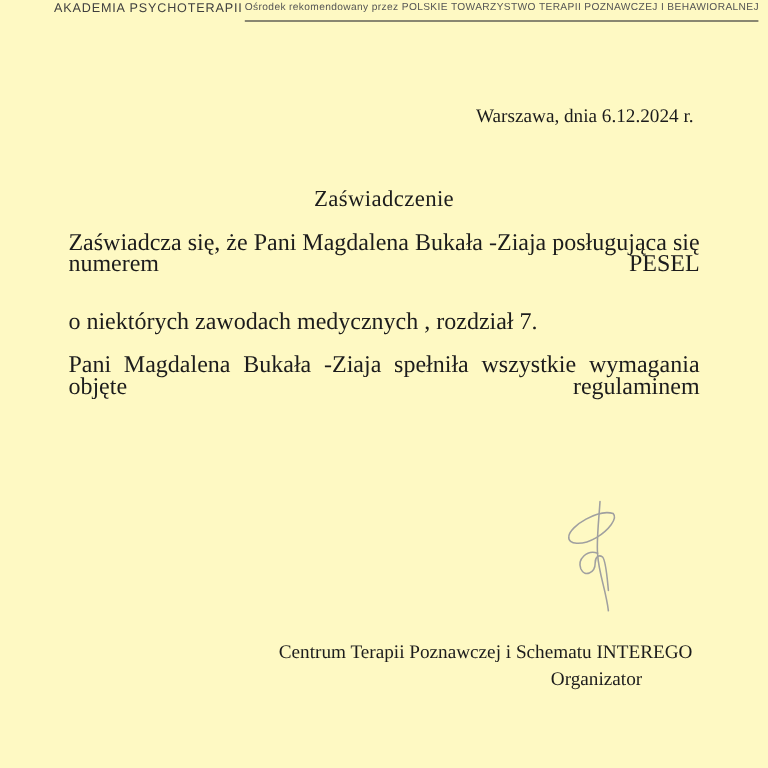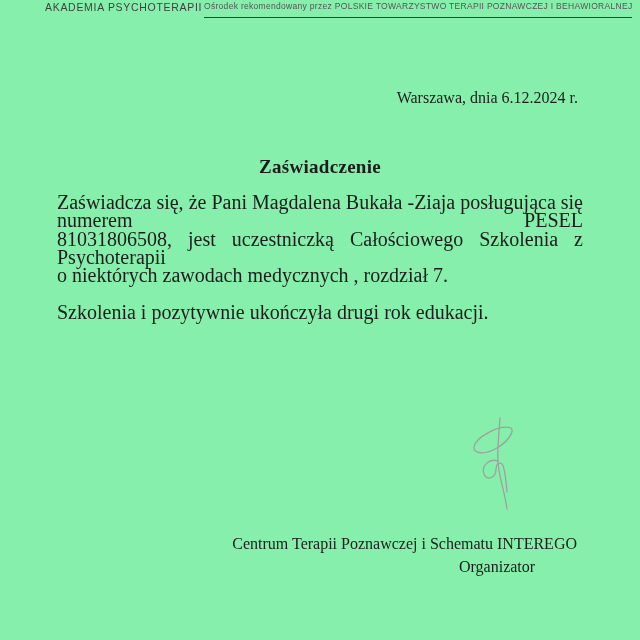--- a/index.html
+++ b/index.html
@@ -7,21 +7,21 @@
   body {
     position: relative;
     background: #ffffff;
     overflow: hidden;
     font-family: "Liberation Serif", serif;
     color: #1c1c1c;
   }
   .page {
     position: absolute;
     inset: 0;
-    background: #86efac;
+    background: #fef9c3;
   }
   
   .logo-text {
     position: absolute;
     left: 45px;
     top: 1px;
     font-family: "Liberation Sans", sans-serif;
     font-size: 10.5px;
     letter-spacing: 0.7px;
     color: #3f3f3f;
@@ -55,41 +55,42 @@
     margin-left: 15px;
   }
   
   .doc-title {
     position: absolute;
     top: 156px;
     left: 0;
     right: 0;
     text-align: center;
     font-size: 19px;
-    font-weight: bold;
+    font-weight: normal;
     letter-spacing: 0.3px;
   }
   
   .body-block {
     position: absolute;
     left: 57px;
     right: 57px;
     top: 193px;
     font-size: 20px;
     line-height: 18.3px;
   }
   .para { margin: 0; }
   .para + .para { margin-top: 18.3px; }
   .jline {
     text-align: justify;
     text-align-last: justify;
     white-space: normal;
   }
   .jline.last-line {
     text-align-last: left;
+    margin-top: 29px;
   }
   
   .signature {
     position: absolute;
     left: 455px;
     top: 412px;
     width: 90px;
     height: 105px;
   }
   
@@ -120,25 +121,24 @@
     <span class="acc-text">Ośrodek rekomendowany przez POLSKIE TOWARZYSTWO TERAPII POZNAWCZEJ I BEHAWIORALNEJ</span>
   </div>
 
   <div class="date-line">Warszawa, dnia 6.12.2024 r.</div>
 
   <div class="doc-title">Zaświadczenie</div>
 
   <div class="body-block">
     <div class="para">
         <div class="jline">Zaświadcza się, że Pani Magdalena Bukała -Ziaja  posługująca się numerem PESEL</div>
-        <div class="jline">81031806508, jest uczestniczką Całościowego Szkolenia z Psychoterapii</div>
         <div class="jline last-line">o niektórych zawodach medycznych , rozdział 7.</div>
       </div>
     <div class="para">
-        <div class="jline last-line">Szkolenia i pozytywnie ukończyła drugi rok edukacji.</div>
+        <div class="jline">Pani Magdalena Bukała -Ziaja  spełniła wszystkie wymagania objęte regulaminem</div>
       </div>
   </div>
 
   <svg class="signature" viewBox="0 0 90 105" xmlns="http://www.w3.org/2000/svg">
     <g fill="none" stroke="#a0a0a0" stroke-width="1.3" stroke-linecap="round">
       <path d="M 45,6 C 44,22 42,38 43,50 C 44,66 50,80 52,97"></path>
       <path d="M 56,16 C 44,12 20,26 19,35 C 18,42 30,43 42,36 C 52,30 60,20 56,16"></path>
       <path d="M 43,49 C 34,46 26,54 29,62 C 32,69 41,66 41,57 C 41,52 44,50 47,52 C 50,55 51,70 52,80"></path>
     </g>
   </svg>

